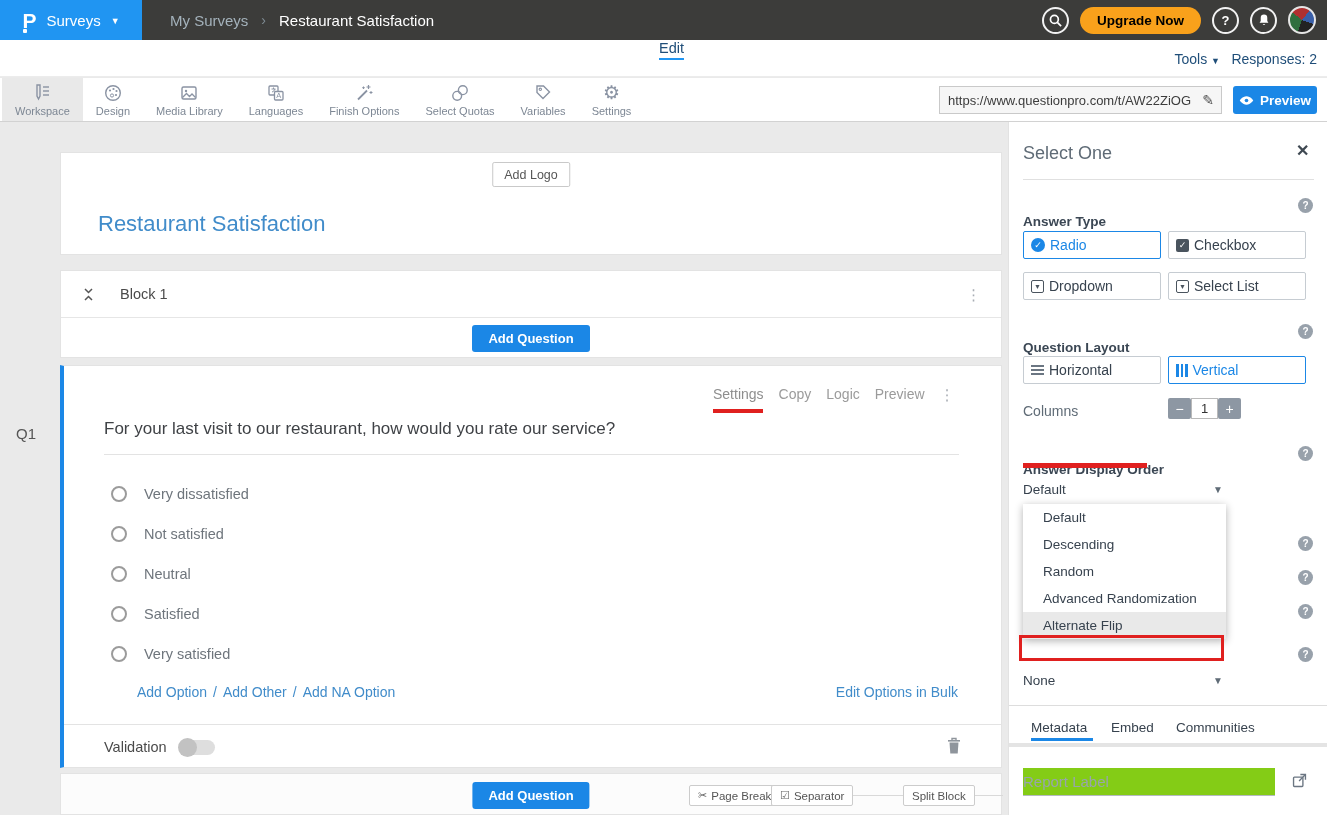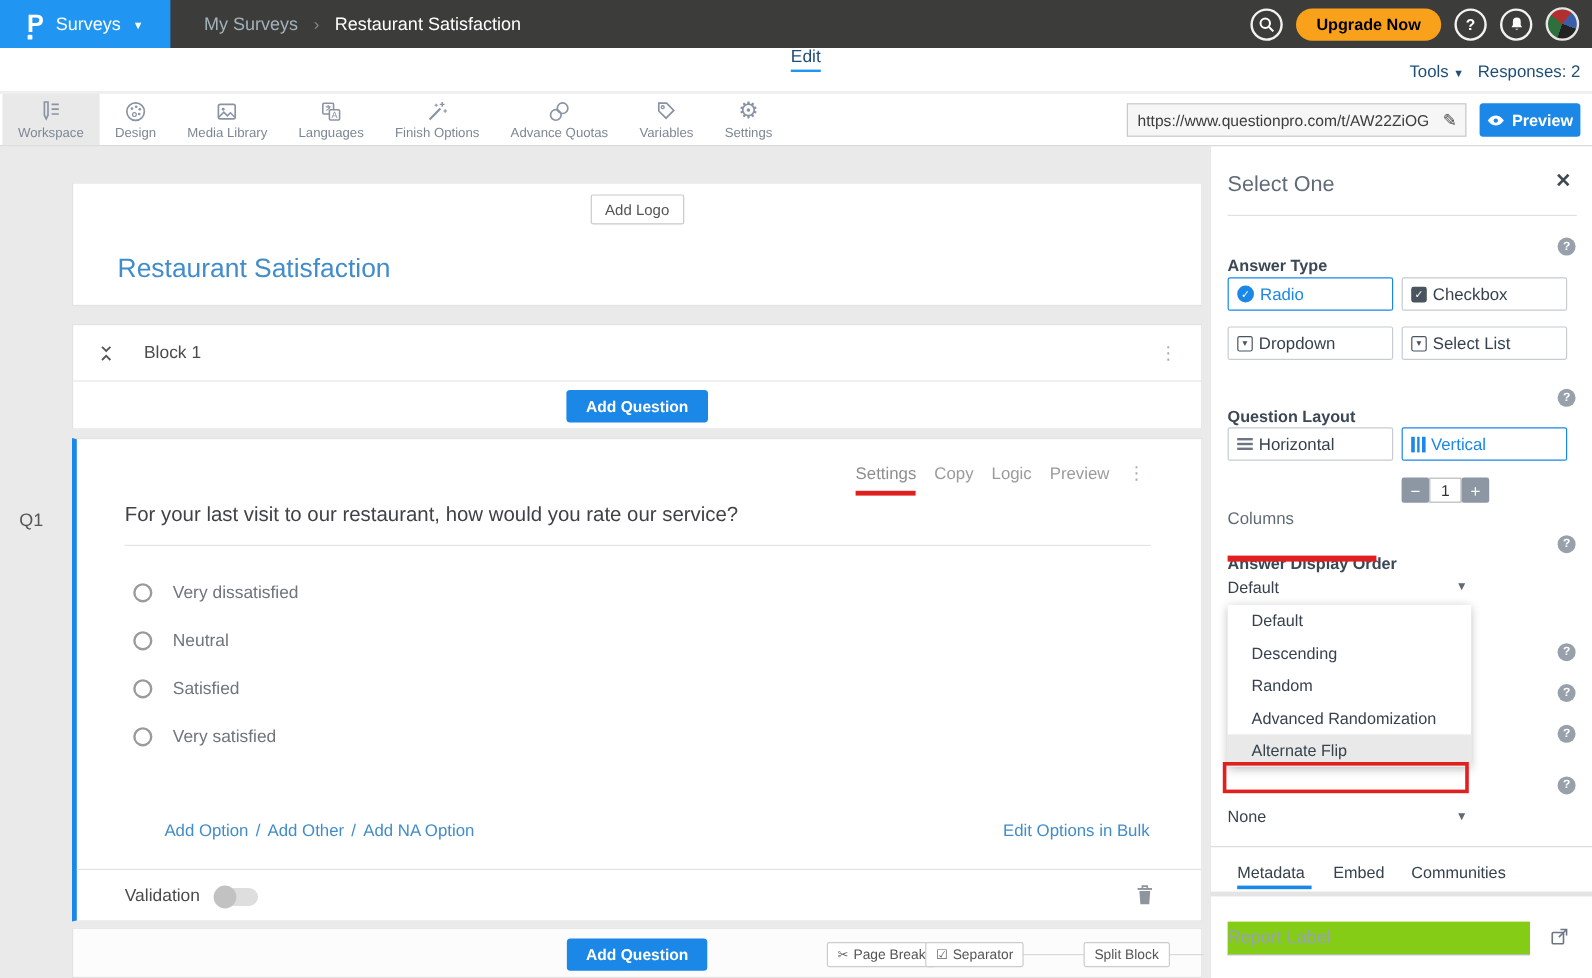--- a/index.html
+++ b/index.html
@@ -213,21 +213,21 @@
           <path d="M17 8v3M15.5 9.5h3" stroke="#8a93a3" stroke-width="1"></path>
           <path d="M9.5 3.5v2.5M8.2 4.7h2.6" stroke="#8a93a3" stroke-width="1"></path>
         </svg>
       <span class="t-label">Finish Options</span>
     </div>
     <div class="tool-item">
       <svg width="20" height="20" viewBox="0 0 20 20">
           <circle cx="7.2" cy="12.8" r="4.4" fill="none" stroke="#8a93a3" stroke-width="1.4"></circle>
           <circle cx="12.8" cy="7.2" r="4.4" fill="none" stroke="#8a93a3" stroke-width="1.4"></circle>
         </svg>
-      <span class="t-label">Advance Quotas</span>
+      <span class="t-label">Select Quotas</span>
     </div>
     <div class="tool-item">
       <svg width="20" height="20" viewBox="0 0 20 20">
           <path d="M4 3h6.5l6 6-6.5 6.5-6-6z" fill="none" stroke="#8a93a3" stroke-width="1.4"></path>
           <circle cx="7.3" cy="6.3" r="1.2" fill="none" stroke="#8a93a3" stroke-width="1.1"></circle>
         </svg>
       <span class="t-label">Variables</span>
     </div>
     <div class="tool-item">
       <span class="gear-glyph">⚙</span>
@@ -277,20 +277,24 @@
         <span class="q-tab">Preview</span>
         <span class="dots">⋮</span>
       </div>
       <div class="red-bar-settings"></div>
       <div class="q-text">For your last visit to our restaurant, how would you rate our service?</div>
       <div class="q-divider"></div>
       <div class="options">
         <div class="opt-row">
             <span class="radio-circle"></span>
             <span class="opt-label">Very dissatisfied</span>
+          </div>
+        <div class="opt-row">
+            <span class="radio-circle"></span>
+            <span class="opt-label">Not satisfied</span>
           </div>
         <div class="opt-row">
             <span class="radio-circle"></span>
             <span class="opt-label">Neutral</span>
           </div>
         <div class="opt-row">
             <span class="radio-circle"></span>
             <span class="opt-label">Satisfied</span>
           </div>
         <div class="opt-row">
@@ -381,21 +385,21 @@
       </span>
     <span class="type-btn sel" style="left:159px; top:234px;">
         <span class="icon-vlines">
           <i></i>
           <i></i>
           <i></i>
         </span>
         <span>Vertical</span>
       </span>
 
-    <span class="plain-label" style="left:14px; top:281px;margin-top:21px;">Columns</span>
+    <span class="plain-label" style="left:14px; top:281px;">Columns</span>
     <span class="stepper">
       <span class="step-btn">−</span>
       <input class="step-val" readonly="" value="1" style="">
       <span class="step-btn">+</span>
     </span>
 
     <span class="sec-label" style="left:14px; top:325px;">Answer Display Order</span>
     <div class="red-underline"></div>
     <span class="help" style="top:324px;">
         <span>?</span>

